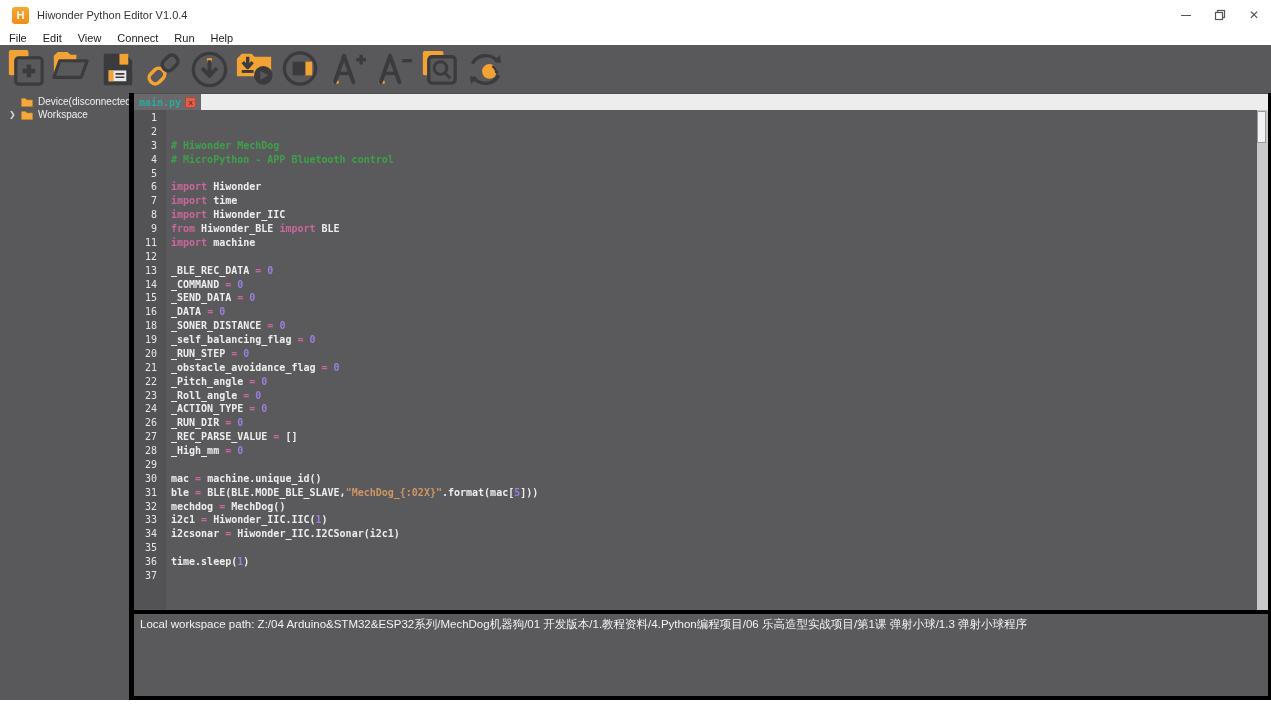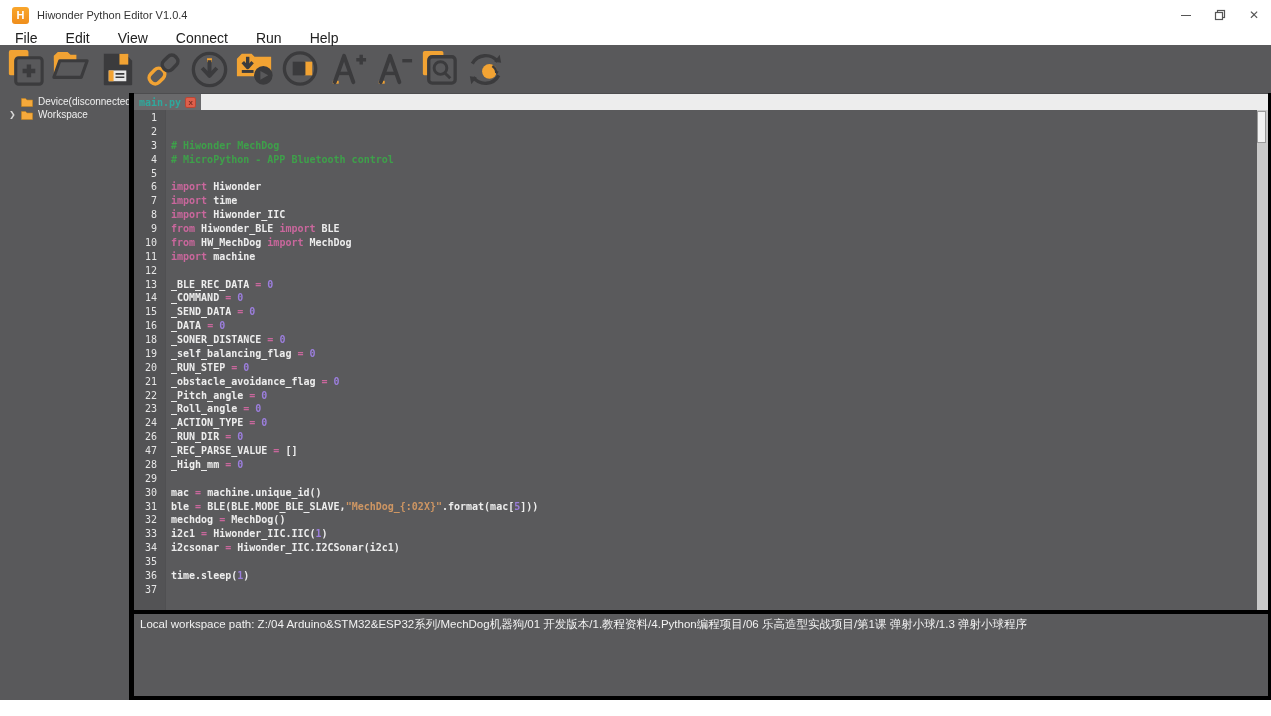--- a/index.html
+++ b/index.html
@@ -10,21 +10,21 @@
   .titlebar { height:30px; background:#ffffff; display:flex; align-items:center; padding-left:12px; }
   .app-icon { width:17px; height:17px; background:linear-gradient(#F9A62B,#EF8E1C); border-radius:3px; color:#fff; font-weight:bold; font-size:11px; display:flex; align-items:center; justify-content:center; margin-right:8px; }
   .app-title { font-size:11px; color:#333; }
   .win-controls { margin-left:auto; display:flex; height:100%; }
   .win-btn { width:34px; height:100%; display:flex; align-items:center; justify-content:center; color:#444; cursor:default; }
   .min-glyph { width:10px; height:0; border-top:1.5px solid #555; display:block; }
   .close-glyph { font-size:12px; color:#555; }
 
   
   .menubar { height:15px; background:#ffffff; display:flex; align-items:center; padding-left:1px; }
-  .menu-item { font-size:14px; color:#222; padding:0 14px; }
+  .menu-item { font-size:11px; color:#222; padding:0 8px; }
 
   
   .toolbar { height:48px; background:#59595B; display:flex; align-items:center; padding-left:3px; }
   .tool-btn { width:45px; height:45px; display:flex; align-items:center; justify-content:center; margin-right:1px; }
 
   
   .content { height:607px; background:#59595B; display:flex; }
   .sidebar { width:129px; background:#59595B; padding-top:2px; flex:none; }
   .tree-row { height:13px; display:flex; align-items:center; padding-left:9px; color:#F0F0F0; font-size:10px; }
   .tree-arrow { width:12px; font-size:8px; color:#D8D8D8; flex:none; line-height:13px; }
@@ -250,24 +250,20 @@
               </div>
               <div class="cl">
                 <span class="ln">8</span>
                 <span class="ct"><span class="tk-k">import</span><span class="tk-p"> Hiwonder_IIC</span></span>
               </div>
               <div class="cl">
                 <span class="ln">9</span>
                 <span class="ct"><span class="tk-k">from</span><span class="tk-p"> Hiwonder_BLE </span><span class="tk-k">import</span><span class="tk-p"> BLE</span></span>
               </div>
               <div class="cl">
-                <span class="ln">10</span>
-                <span class="ct"><span class="tk-k">from</span><span class="tk-p"> HW_MechDog </span><span class="tk-k">import</span><span class="tk-p"> MechDog</span></span>
-              </div>
-              <div class="cl">
                 <span class="ln">11</span>
                 <span class="ct"><span class="tk-k">import</span><span class="tk-p"> machine</span></span>
               </div>
               <div class="cl">
                 <span class="ln">12</span>
                 <span class="ct"></span>
               </div>
               <div class="cl">
                 <span class="ln">13</span>
                 <span class="ct"><span class="tk-p">_BLE_REC_DATA </span><span class="tk-k">=</span><span class="tk-p"> </span><span class="tk-n">0</span></span>
@@ -310,21 +306,21 @@
               </div>
               <div class="cl">
                 <span class="ln">24</span>
                 <span class="ct"><span class="tk-p">_ACTION_TYPE </span><span class="tk-k">=</span><span class="tk-p"> </span><span class="tk-n">0</span></span>
               </div>
               <div class="cl">
                 <span class="ln">26</span>
                 <span class="ct"><span class="tk-p">_RUN_DIR </span><span class="tk-k">=</span><span class="tk-p"> </span><span class="tk-n">0</span></span>
               </div>
               <div class="cl">
-                <span class="ln">47</span>
+                <span class="ln">27</span>
                 <span class="ct"><span class="tk-p">_REC_PARSE_VALUE </span><span class="tk-k">=</span><span class="tk-p"> []</span></span>
               </div>
               <div class="cl">
                 <span class="ln">28</span>
                 <span class="ct"><span class="tk-p">_High_mm </span><span class="tk-k">=</span><span class="tk-p"> </span><span class="tk-n">0</span></span>
               </div>
               <div class="cl">
                 <span class="ln">29</span>
                 <span class="ct"></span>
               </div>

